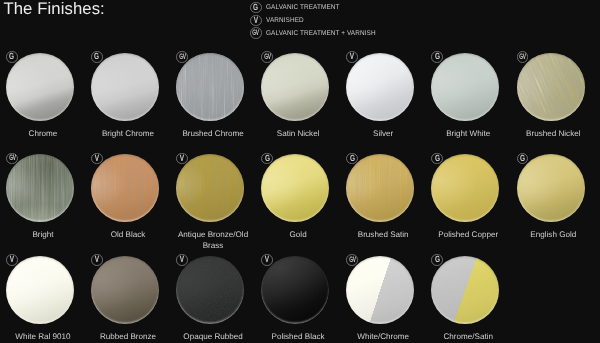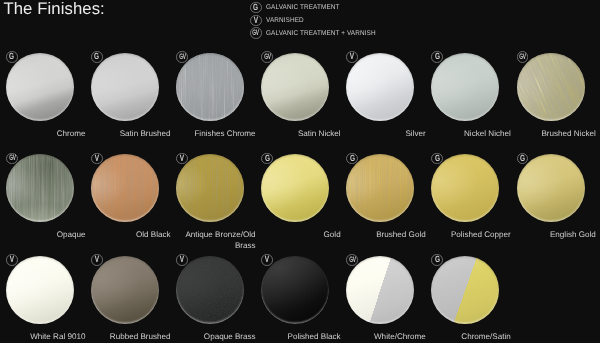--- a/index.html
+++ b/index.html
@@ -28,21 +28,21 @@
     display:block;transform:scaleX(0.72);transform-origin:center;
     letter-spacing:0px;
   }
   .badge.gv > span{font-size:8px;transform:scaleX(0.60);letter-spacing:-0.4px;}
   .legend-label{margin-left:4.2px;font-size:6.9px;color:#c9c9c9;letter-spacing:0.1px;white-space:nowrap;display:block;transform:scaleX(0.93);transform-origin:left center;}
   .grid{position:absolute;left:0;top:46px;width:600px;}
   .row{position:relative;height:101.6px;}
   .cell{position:absolute;top:0;width:85.1px;}
   .swatch{position:absolute;left:50%;top:6.6px;width:68px;height:68px;margin-left:-34px;border-radius:50%;overflow:hidden;}
   .cbadge{position:absolute;left:50%;margin-left:-34px;top:5px;z-index:5;}
-  .label{position:absolute;top:82.5px;left:2.8px;width:100%;text-align:right;font-size:8.1px;color:#cfcfcf;line-height:10.4px;}
+  .label{position:absolute;top:82.5px;left:2.8px;width:100%;text-align:center;font-size:8.1px;color:#cfcfcf;line-height:10.4px;}
 
   
   .swatch{background:#888;}
   .swatch::after{content:"";position:absolute;inset:0;border-radius:50%;
     box-shadow:inset 0 -1.4px 2px rgba(255,255,255,.45), inset 0 1px 2px rgba(0,0,0,.18);}
 
   
   .sw0{background:
       radial-gradient(ellipse 62% 44% at 6% 48%, rgba(255,255,255,.20) 0%, rgba(255,255,255,0) 100%),
       linear-gradient(163deg, #cfcfce 0%, #d5d5d4 26%, #d4d4d3 46%, #c9c9c8 60%, #a8a8a7 72%, #9a9a99 82%, #8d8d8c 92%, #8a8a89 100%);}
@@ -223,38 +223,38 @@
           </div>
           <div class="label">Chrome</div>
         </div>
         <div class="cell" style="left: 82.66px;">
           <div class="swatch sw1"></div>
           <div class="cbadge">
             <div class="badge">
               <span>G</span>
             </div>
           </div>
-          <div class="label">Satin Brushed</div>
+          <div class="label">Bright Chrome</div>
         </div>
         <div class="cell" style="left: 167.72px;">
           <div class="swatch sw2">
             <div class="tex">
               <svg viewBox="0 0 74 74" preserveAspectRatio="none">
                 <g>
                   <rect x="0" y="0" width="74" height="74" fill="#808080" filter="url(#fx-brush-v)"></rect>
                 </g>
               </svg>
             </div>
           </div>
           <div class="cbadge">
             <div class="badge gv">
               <span>GV</span>
             </div>
           </div>
-          <div class="label">Finishes Chrome</div>
+          <div class="label">Brushed Chrome</div>
         </div>
         <div class="cell" style="left: 252.78px;">
           <div class="swatch sw3"></div>
           <div class="cbadge">
             <div class="badge gv">
               <span>GV</span>
             </div>
           </div>
           <div class="label">Satin Nickel</div>
         </div>
@@ -267,21 +267,21 @@
           </div>
           <div class="label">Silver</div>
         </div>
         <div class="cell" style="left: 422.9px;">
           <div class="swatch sw5"></div>
           <div class="cbadge">
             <div class="badge">
               <span>G</span>
             </div>
           </div>
-          <div class="label">Nickel Nichel</div>
+          <div class="label">Bright White</div>
         </div>
         <div class="cell" style="left: 507.96px;">
           <div class="swatch sw6">
             <div class="tex">
               <svg viewBox="0 0 74 74" preserveAspectRatio="none">
                 <g transform="rotate(-24 37 37)">
                   <rect x="-22" y="-22" width="118" height="118" fill="#808080" filter="url(#fx-brush-d)"></rect>
                 </g>
               </svg>
             </div>
@@ -303,21 +303,21 @@
                   <rect x="0" y="0" width="74" height="74" fill="#808080" filter="url(#fx-brush-v)"></rect>
                 </g>
               </svg>
             </div>
           </div>
           <div class="cbadge">
             <div class="badge gv">
               <span>GV</span>
             </div>
           </div>
-          <div class="label">Opaque</div>
+          <div class="label">Bright</div>
         </div>
         <div class="cell" style="left: 82.66px;">
           <div class="swatch sw8">
             <div class="tex t60">
               <svg viewBox="0 0 74 74" preserveAspectRatio="none">
                 <g>
                   <rect x="0" y="0" width="74" height="74" fill="#808080" filter="url(#fx-brush-s)"></rect>
                 </g>
               </svg>
             </div>
@@ -363,21 +363,21 @@
                   <rect x="0" y="0" width="74" height="74" fill="#808080" filter="url(#fx-brush-s)"></rect>
                 </g>
               </svg>
             </div>
           </div>
           <div class="cbadge">
             <div class="badge">
               <span>G</span>
             </div>
           </div>
-          <div class="label">Brushed Gold</div>
+          <div class="label">Brushed Satin</div>
         </div>
         <div class="cell" style="left: 422.9px;">
           <div class="swatch sw12"></div>
           <div class="cbadge">
             <div class="badge">
               <span>G</span>
             </div>
           </div>
           <div class="label">Polished Copper</div>
         </div>
@@ -401,38 +401,38 @@
           </div>
           <div class="label">White Ral 9010</div>
         </div>
         <div class="cell" style="left: 82.66px;">
           <div class="swatch sw15"></div>
           <div class="cbadge">
             <div class="badge">
               <span>V</span>
             </div>
           </div>
-          <div class="label">Rubbed Brushed</div>
+          <div class="label">Rubbed Bronze</div>
         </div>
         <div class="cell" style="left: 167.72px;">
           <div class="swatch sw16">
             <div class="tex">
               <svg viewBox="0 0 74 74" preserveAspectRatio="none">
                 <g>
                   <rect x="0" y="0" width="74" height="74" fill="#808080" filter="url(#fx-grain)"></rect>
                 </g>
               </svg>
             </div>
           </div>
           <div class="cbadge">
             <div class="badge">
               <span>V</span>
             </div>
           </div>
-          <div class="label">Opaque Brass</div>
+          <div class="label">Opaque Rubbed</div>
         </div>
         <div class="cell" style="left: 252.78px;">
           <div class="swatch sw17"></div>
           <div class="cbadge">
             <div class="badge">
               <span>V</span>
             </div>
           </div>
           <div class="label">Polished Black</div>
         </div>

